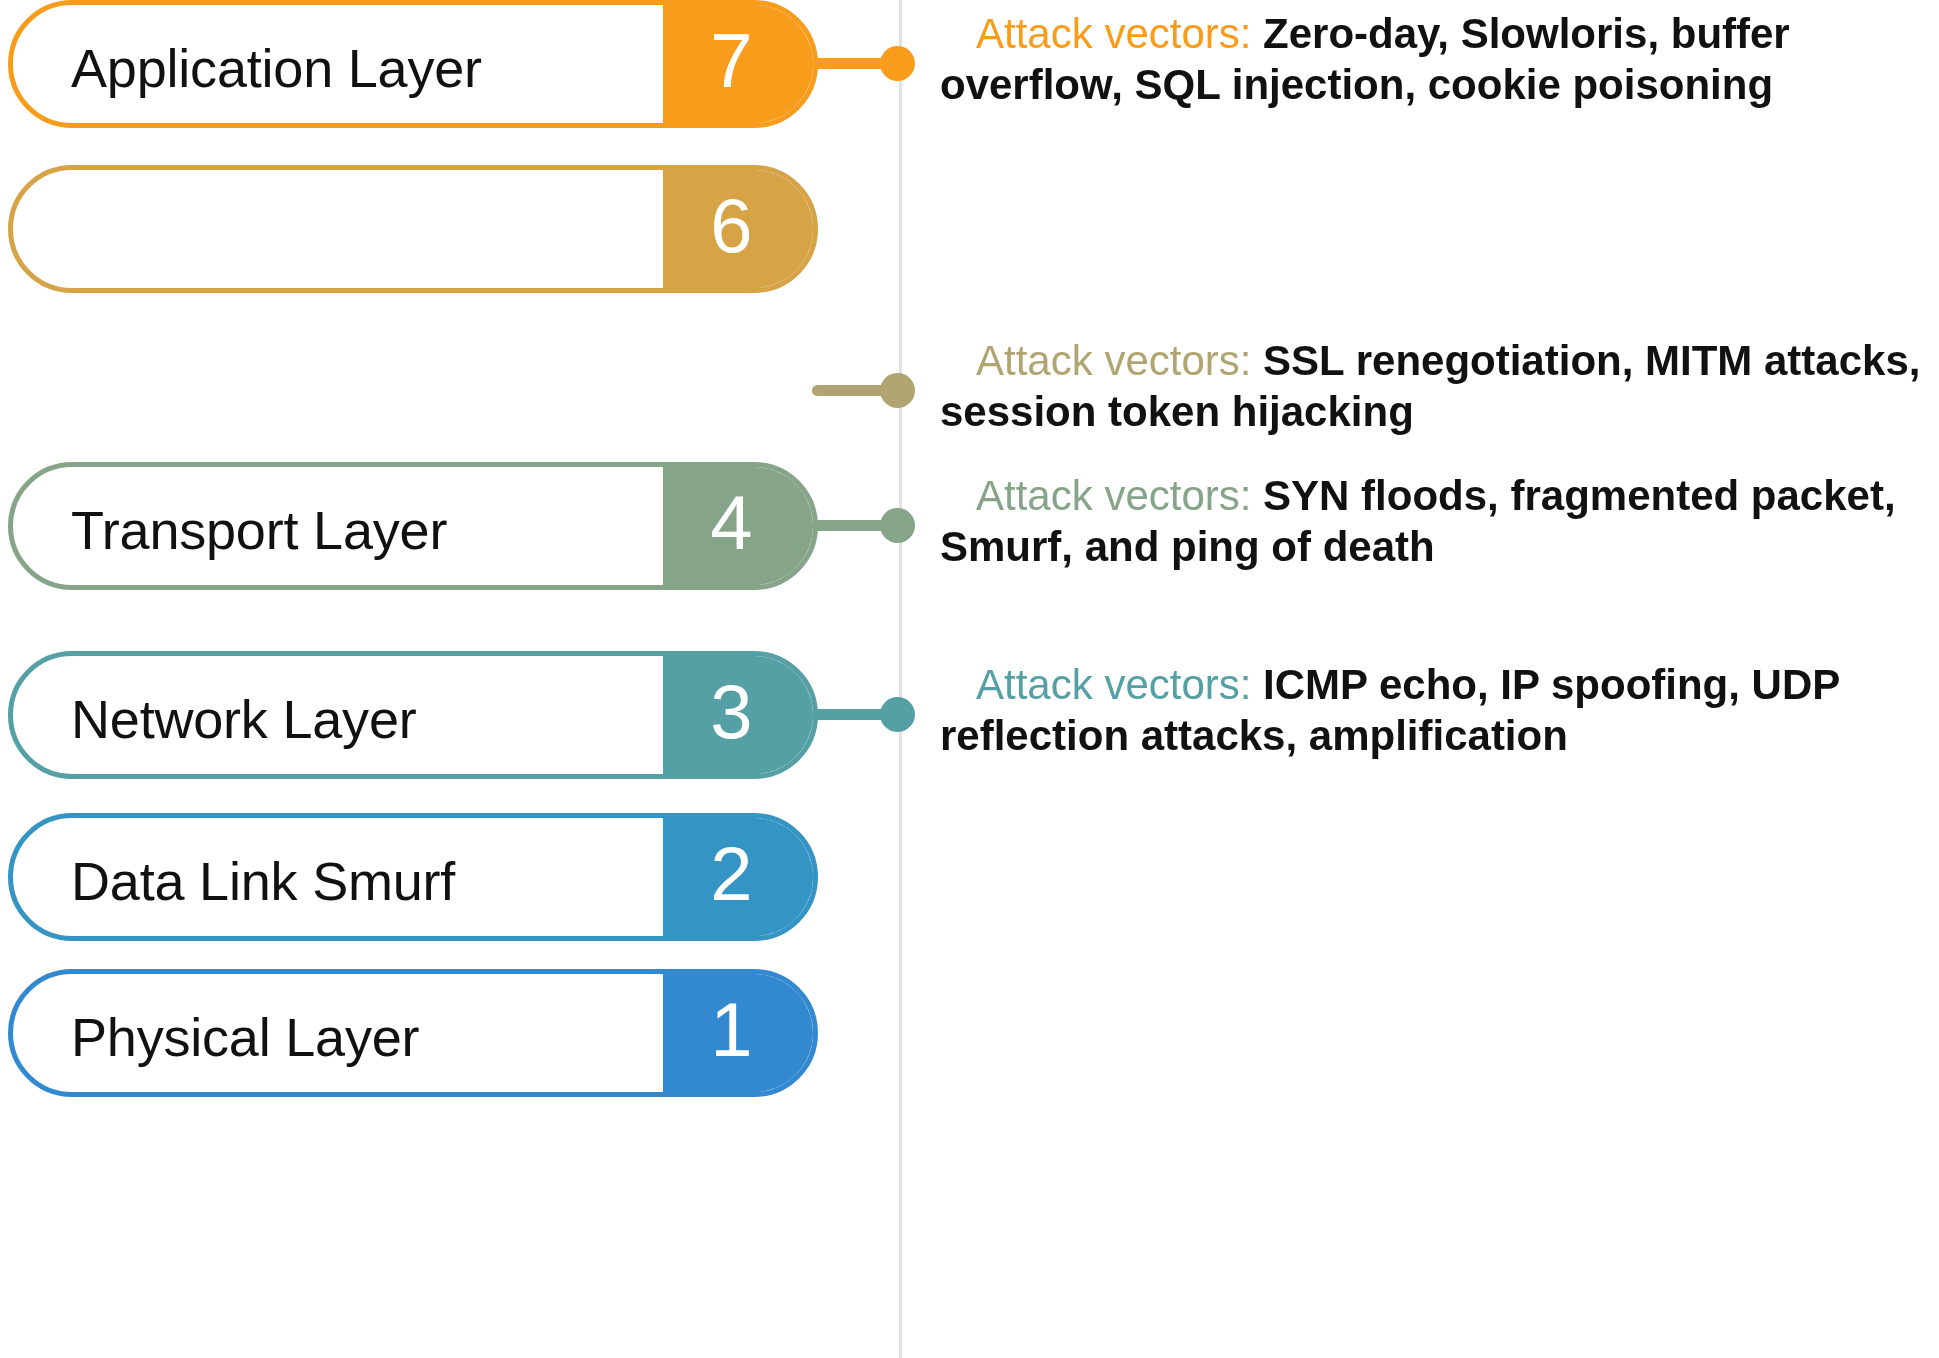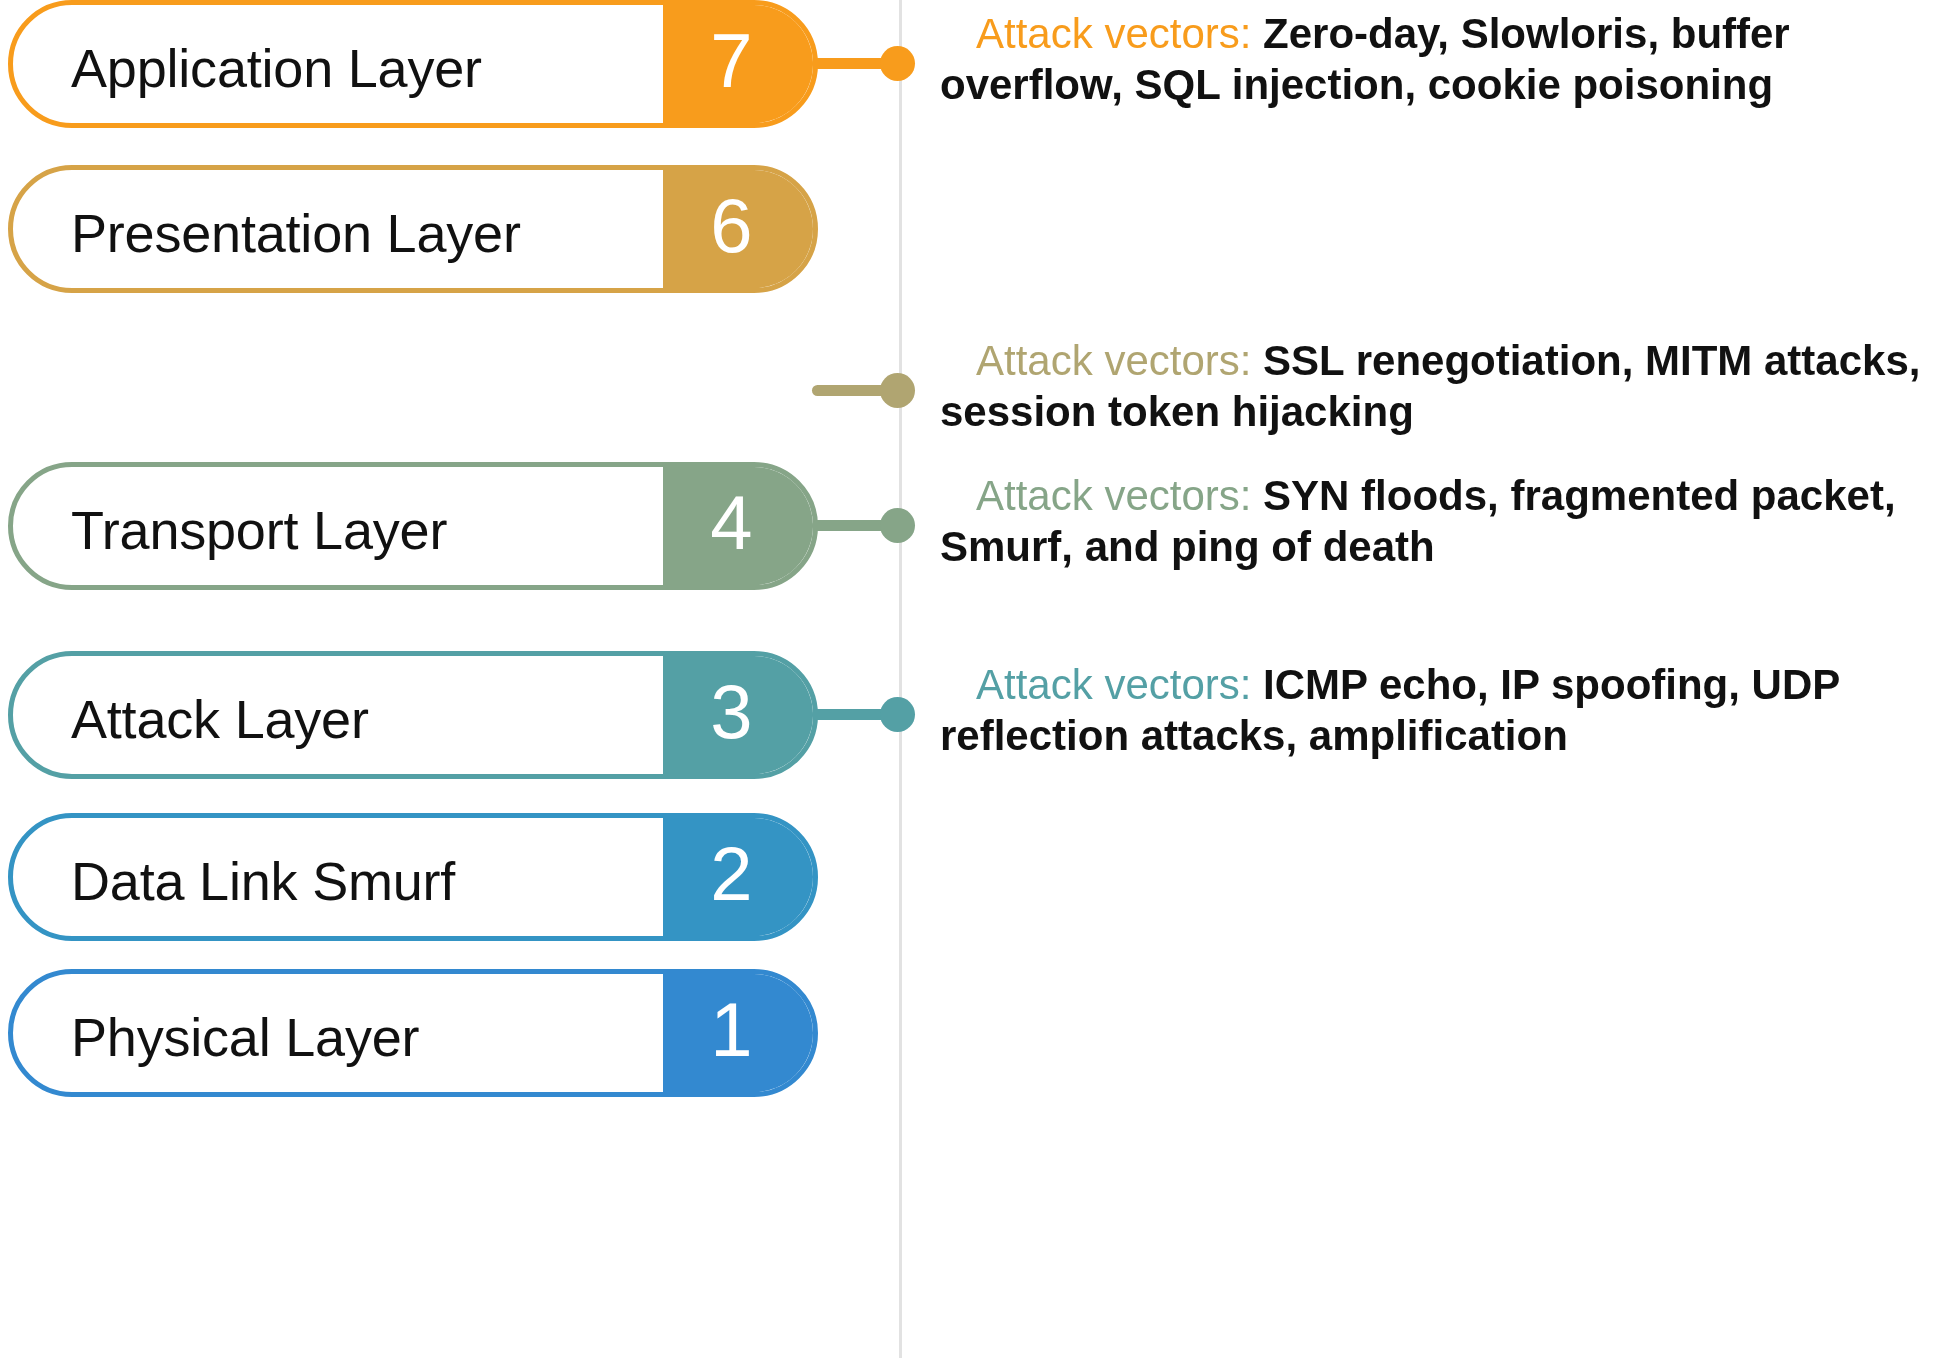--- a/index.html
+++ b/index.html
@@ -140,21 +140,20 @@
           <div class="pill-number-block" style="background: rgb(248, 156, 28);">
             <div class="pill-number">7</div>
           </div>
         </div>
         <div class="connector" style="background: rgb(248, 156, 28);"></div>
         <div class="connector-dot" style="background: rgb(248, 156, 28);"></div>
         <div class="annotation" style="top: 8px;"><span class="av-label" style="color: rgb(248, 156, 28);">Attack vectors:</span><span class="av-body"> Zero-day, Slowloris, buffer overflow, SQL injection, cookie poisoning</span></div>
       </div>
       <div class="layer-row" style="top: 165px;">
         <div class="pill" style="border-color: rgb(214, 163, 71);">
-          <div class="pill-label">Presentation Layer</div>
           <div class="pill-number-block" style="background: rgb(214, 163, 71);">
             <div class="pill-number">6</div>
           </div>
         </div>
       </div>
       <div class="layer-row" style="top: 327px;">
         <div class="connector" style="background: rgb(176, 165, 113);"></div>
         <div class="connector-dot" style="background: rgb(176, 165, 113);"></div>
         <div class="annotation" style="top: 8px;"><span class="av-label" style="color: rgb(176, 165, 113);">Attack vectors:</span><span class="av-body"> SSL renegotiation, MITM attacks, session token hijacking</span></div>
       </div>
@@ -164,21 +163,21 @@
           <div class="pill-number-block" style="background: rgb(134, 165, 136);">
             <div class="pill-number">4</div>
           </div>
         </div>
         <div class="connector" style="background: rgb(134, 165, 136);"></div>
         <div class="connector-dot" style="background: rgb(134, 165, 136);"></div>
         <div class="annotation" style="top: 8px;"><span class="av-label" style="color: rgb(134, 165, 136);">Attack vectors:</span><span class="av-body"> SYN floods, fragmented packet, Smurf, and ping of death</span></div>
       </div>
       <div class="layer-row" style="top: 651px;">
         <div class="pill" style="border-color: rgb(84, 160, 165);">
-          <div class="pill-label">Attack Layer</div>
+          <div class="pill-label">Network Layer</div>
           <div class="pill-number-block" style="background: rgb(84, 160, 165);">
             <div class="pill-number">3</div>
           </div>
         </div>
         <div class="connector" style="background: rgb(84, 160, 165);"></div>
         <div class="connector-dot" style="background: rgb(84, 160, 165);"></div>
         <div class="annotation" style="top: 8px;"><span class="av-label" style="color: rgb(84, 160, 165);">Attack vectors:</span><span class="av-body"> ICMP echo, IP spoofing, UDP reflection attacks, amplification</span></div>
       </div>
       <div class="layer-row" style="top: 813px;">
         <div class="pill" style="border-color: rgb(52, 148, 196);">

